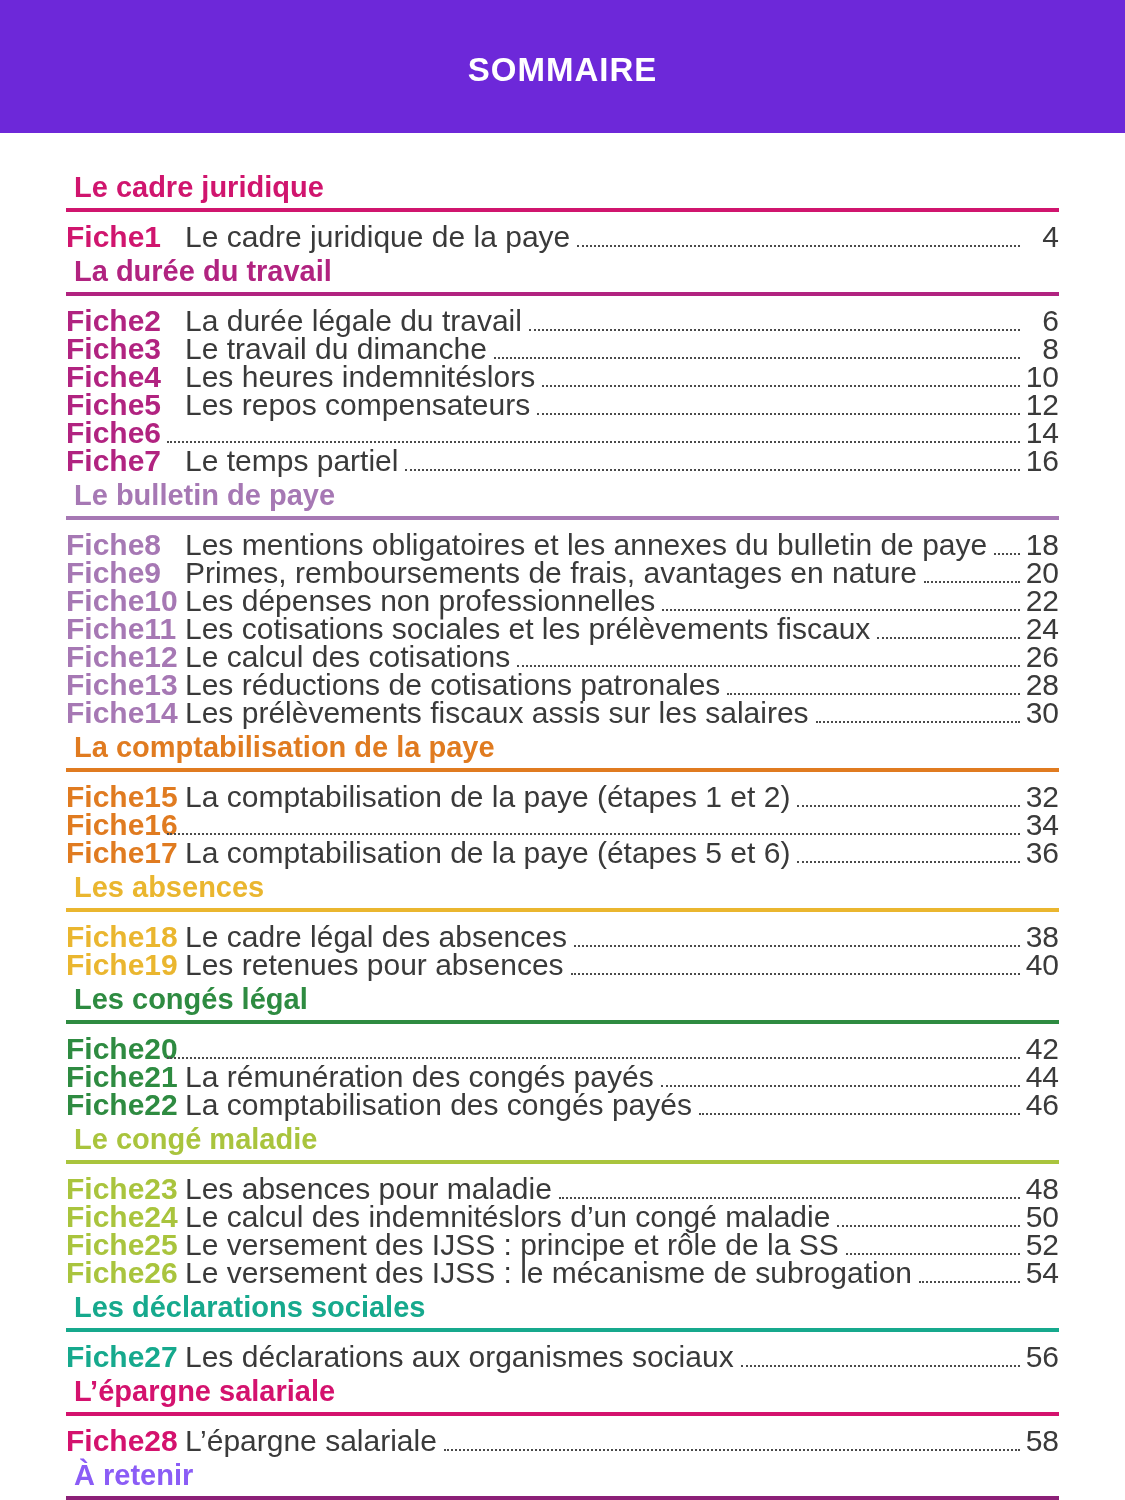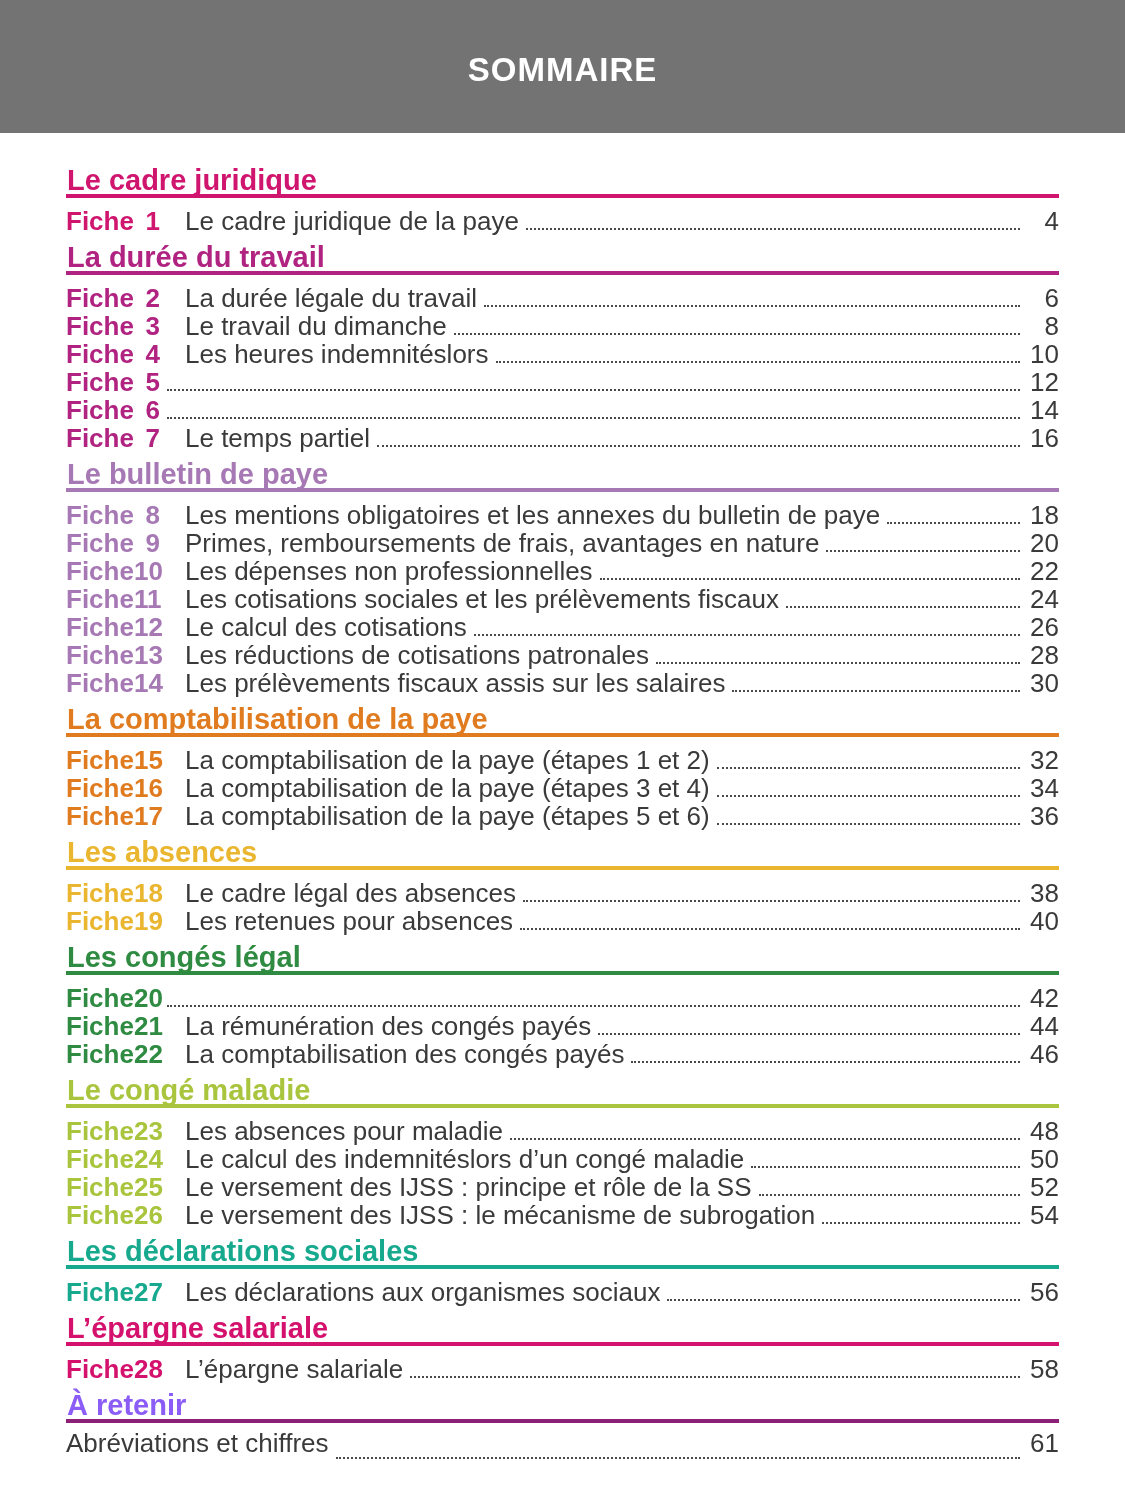--- a/index.html
+++ b/index.html
@@ -14,49 +14,49 @@
     display: flex; align-items: center; justify-content: center;
   }
   .banner-title {
     margin: 0; padding-top: 6px;
     font-size: 33px; font-weight: bold; letter-spacing: 1px;
   }
   .content { padding: 31px 66px 0 66px; }
   .section { margin-top: 8px; }
   .section:first-child { margin-top: 0; }
   .sec-title {
-    margin: 1px;
+    margin: 8px;
     font-size: 29px; line-height: 30px; font-weight: bold;
     white-space: nowrap;
   }
   .sec-rule { height: 4px; margin-top: -2px; }
   .rows { margin-top: 8px; }
   .row {
     display: flex; align-items: baseline;
-    height: 28px; font-size: 26px;
+    height: 28px; font-size: 30px;
     white-space: nowrap;
   }
   .flabel {
     flex: none; width: 94px;
     display: flex; justify-content: space-between;
     font-weight: bold;
   }
   .etitle { margin-left: 25px; }
   .etitle.no-label { margin-left: 0; }
   .leader {
     flex: 1 1 auto; height: 0;
     margin: 0 5px 0 7px;
     border-bottom: 2.4px dotted;
   }
   .epage { flex: none; min-width: 34px; text-align: right; }
 </style>
 </head>
 <body>
 
-<header class="banner" style="background: #737373;">
+<header class="banner" style="background: #6d28d9;">
   <h1 class="banner-title" style="color: rgb(255, 255, 255);">SOMMAIRE</h1>
 </header>
 
 <main class="content">
     <section class="section">
       <h2 class="sec-title" style="color: rgb(208, 21, 110);">Le cadre juridique</h2>
       <div class="sec-rule" style="background: rgb(208, 21, 110);"></div>
       <div class="rows">
         <div class="row" style="color: rgb(58, 58, 58);">
           <span class="flabel" style="color: rgb(208, 21, 110);">
@@ -98,20 +98,21 @@
           </span>
           <span class="etitle">Les heures indemnitéslors</span>
           <span class="leader" style="border-bottom-color: rgb(74, 74, 74);"></span>
           <span class="epage">10</span>
         </div>
         <div class="row" style="color: rgb(58, 58, 58);">
           <span class="flabel" style="color: rgb(177, 35, 128);">
             <span class="fword">Fiche</span>
             <span class="fnum">5</span>
           </span>
+          <span class="etitle">Les repos compensateurs</span>
           <span class="leader" style="border-bottom-color: rgb(74, 74, 74);"></span>
           <span class="epage">12</span>
         </div>
         <div class="row" style="color: rgb(58, 58, 58);">
           <span class="flabel" style="color: rgb(177, 35, 128);">
             <span class="fword">Fiche</span>
             <span class="fnum">6</span>
           </span>
           <span class="leader" style="border-bottom-color: rgb(74, 74, 74);"></span>
           <span class="epage">14</span>
@@ -207,21 +208,20 @@
           </span>
           <span class="etitle">La comptabilisation de la paye (étapes 1 et 2)</span>
           <span class="leader" style="border-bottom-color: rgb(74, 74, 74);"></span>
           <span class="epage">32</span>
         </div>
         <div class="row" style="color: rgb(58, 58, 58);">
           <span class="flabel" style="color: rgb(224, 123, 32);">
             <span class="fword">Fiche</span>
             <span class="fnum">16</span>
           </span>
-          <span class="etitle">La comptabilisation de la paye (étapes 3 et 4)</span>
           <span class="leader" style="border-bottom-color: rgb(74, 74, 74);"></span>
           <span class="epage">34</span>
         </div>
         <div class="row" style="color: rgb(58, 58, 58);">
           <span class="flabel" style="color: rgb(224, 123, 32);">
             <span class="fword">Fiche</span>
             <span class="fnum">17</span>
           </span>
           <span class="etitle">La comptabilisation de la paye (étapes 5 et 6)</span>
           <span class="leader" style="border-bottom-color: rgb(74, 74, 74);"></span>

